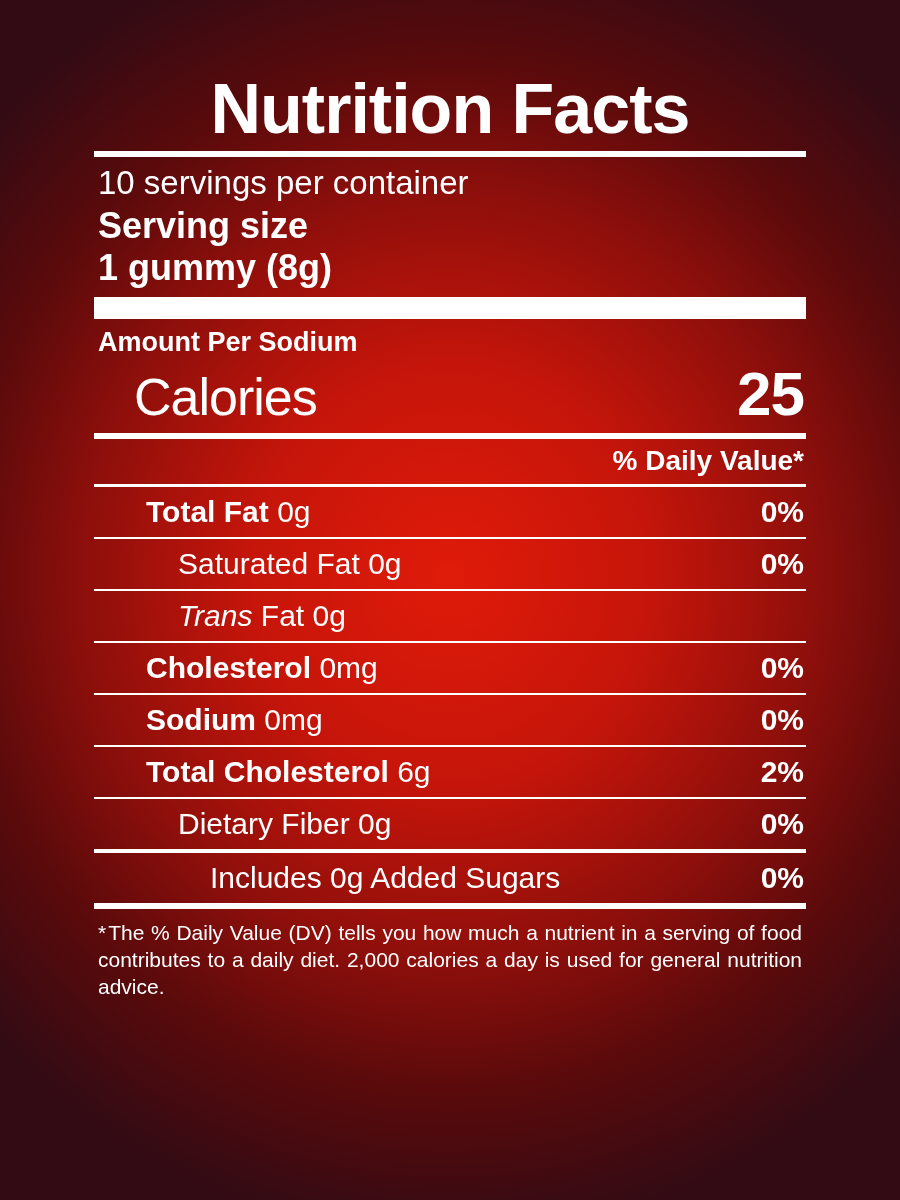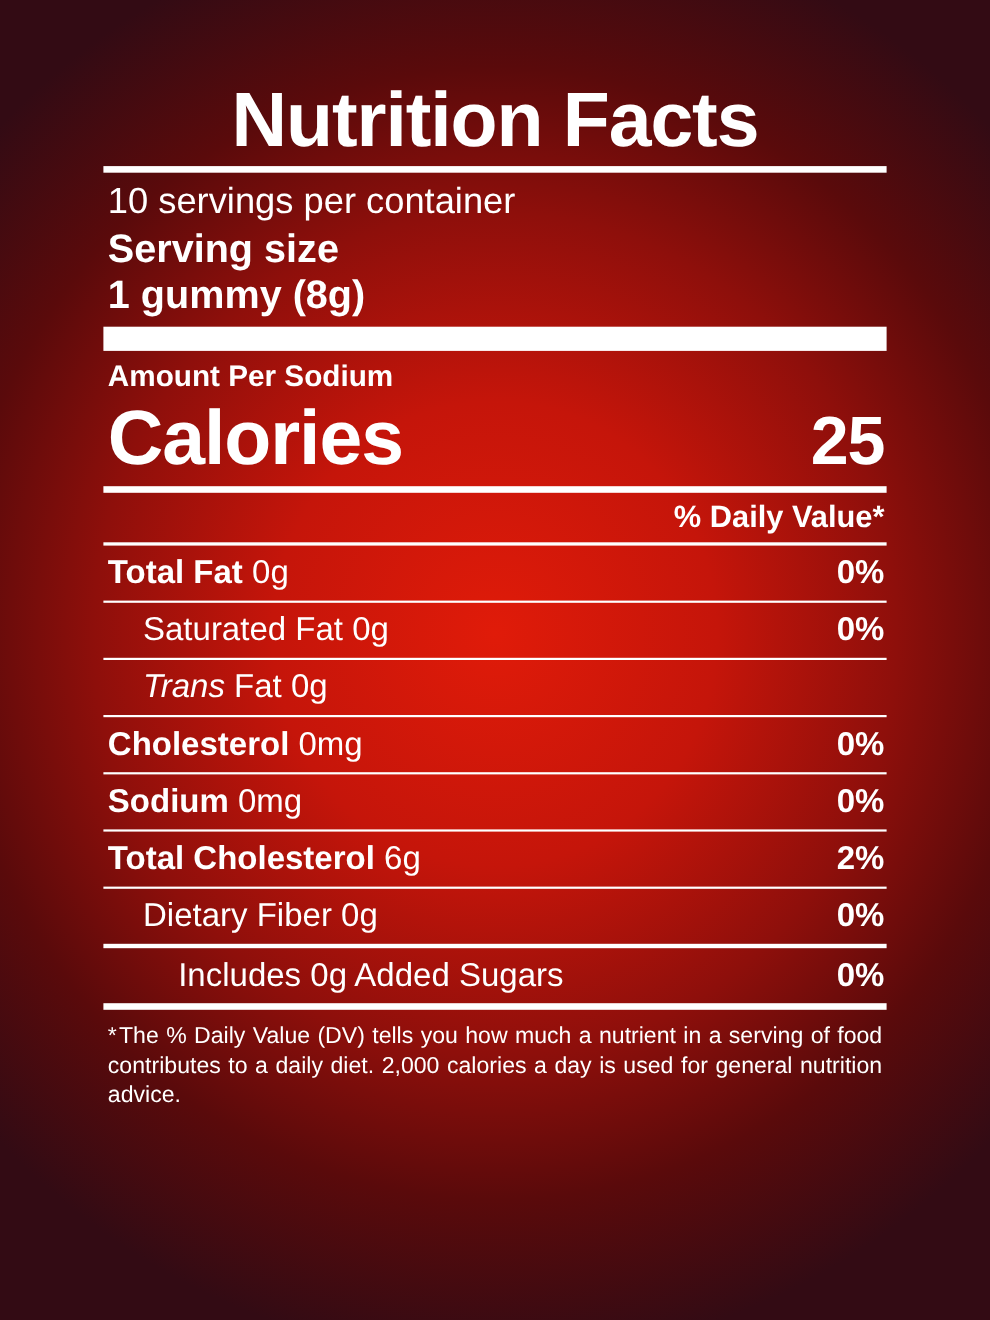--- a/index.html
+++ b/index.html
@@ -77,41 +77,43 @@
     font-weight: bold;
     padding: 8px 0 0 4px;
   }
   .calories-row {
     display: flex;
     justify-content: space-between;
     align-items: baseline;
     padding: 0 2px 4px 4px;
   }
   .calories-label {
-    font-size: 70px;
-    font-weight: bold;
+    font-size: 52px;
+    font-weight: normal;
     letter-spacing: -1px;
+    margin-left: 36px;
   }
   .calories-value {
     font-size: 62px;
     font-weight: bold;
     letter-spacing: -1px;
   }
   .dv-header {
     text-align: right;
     font-size: 28px;
     font-weight: bold;
     padding: 6px 2px 7px 0;
   }
   .row {
     display: flex;
     justify-content: space-between;
     align-items: baseline;
     font-size: 30px;
     padding: 8px 2px 8px 4px;
+    margin-left: 48px;
   }
   .row .name b {
     font-weight: bold;
   }
   .row.indent1 .name {
     padding-left: 32px;
   }
   .row.indent2 .name {
     padding-left: 64px;
   }

